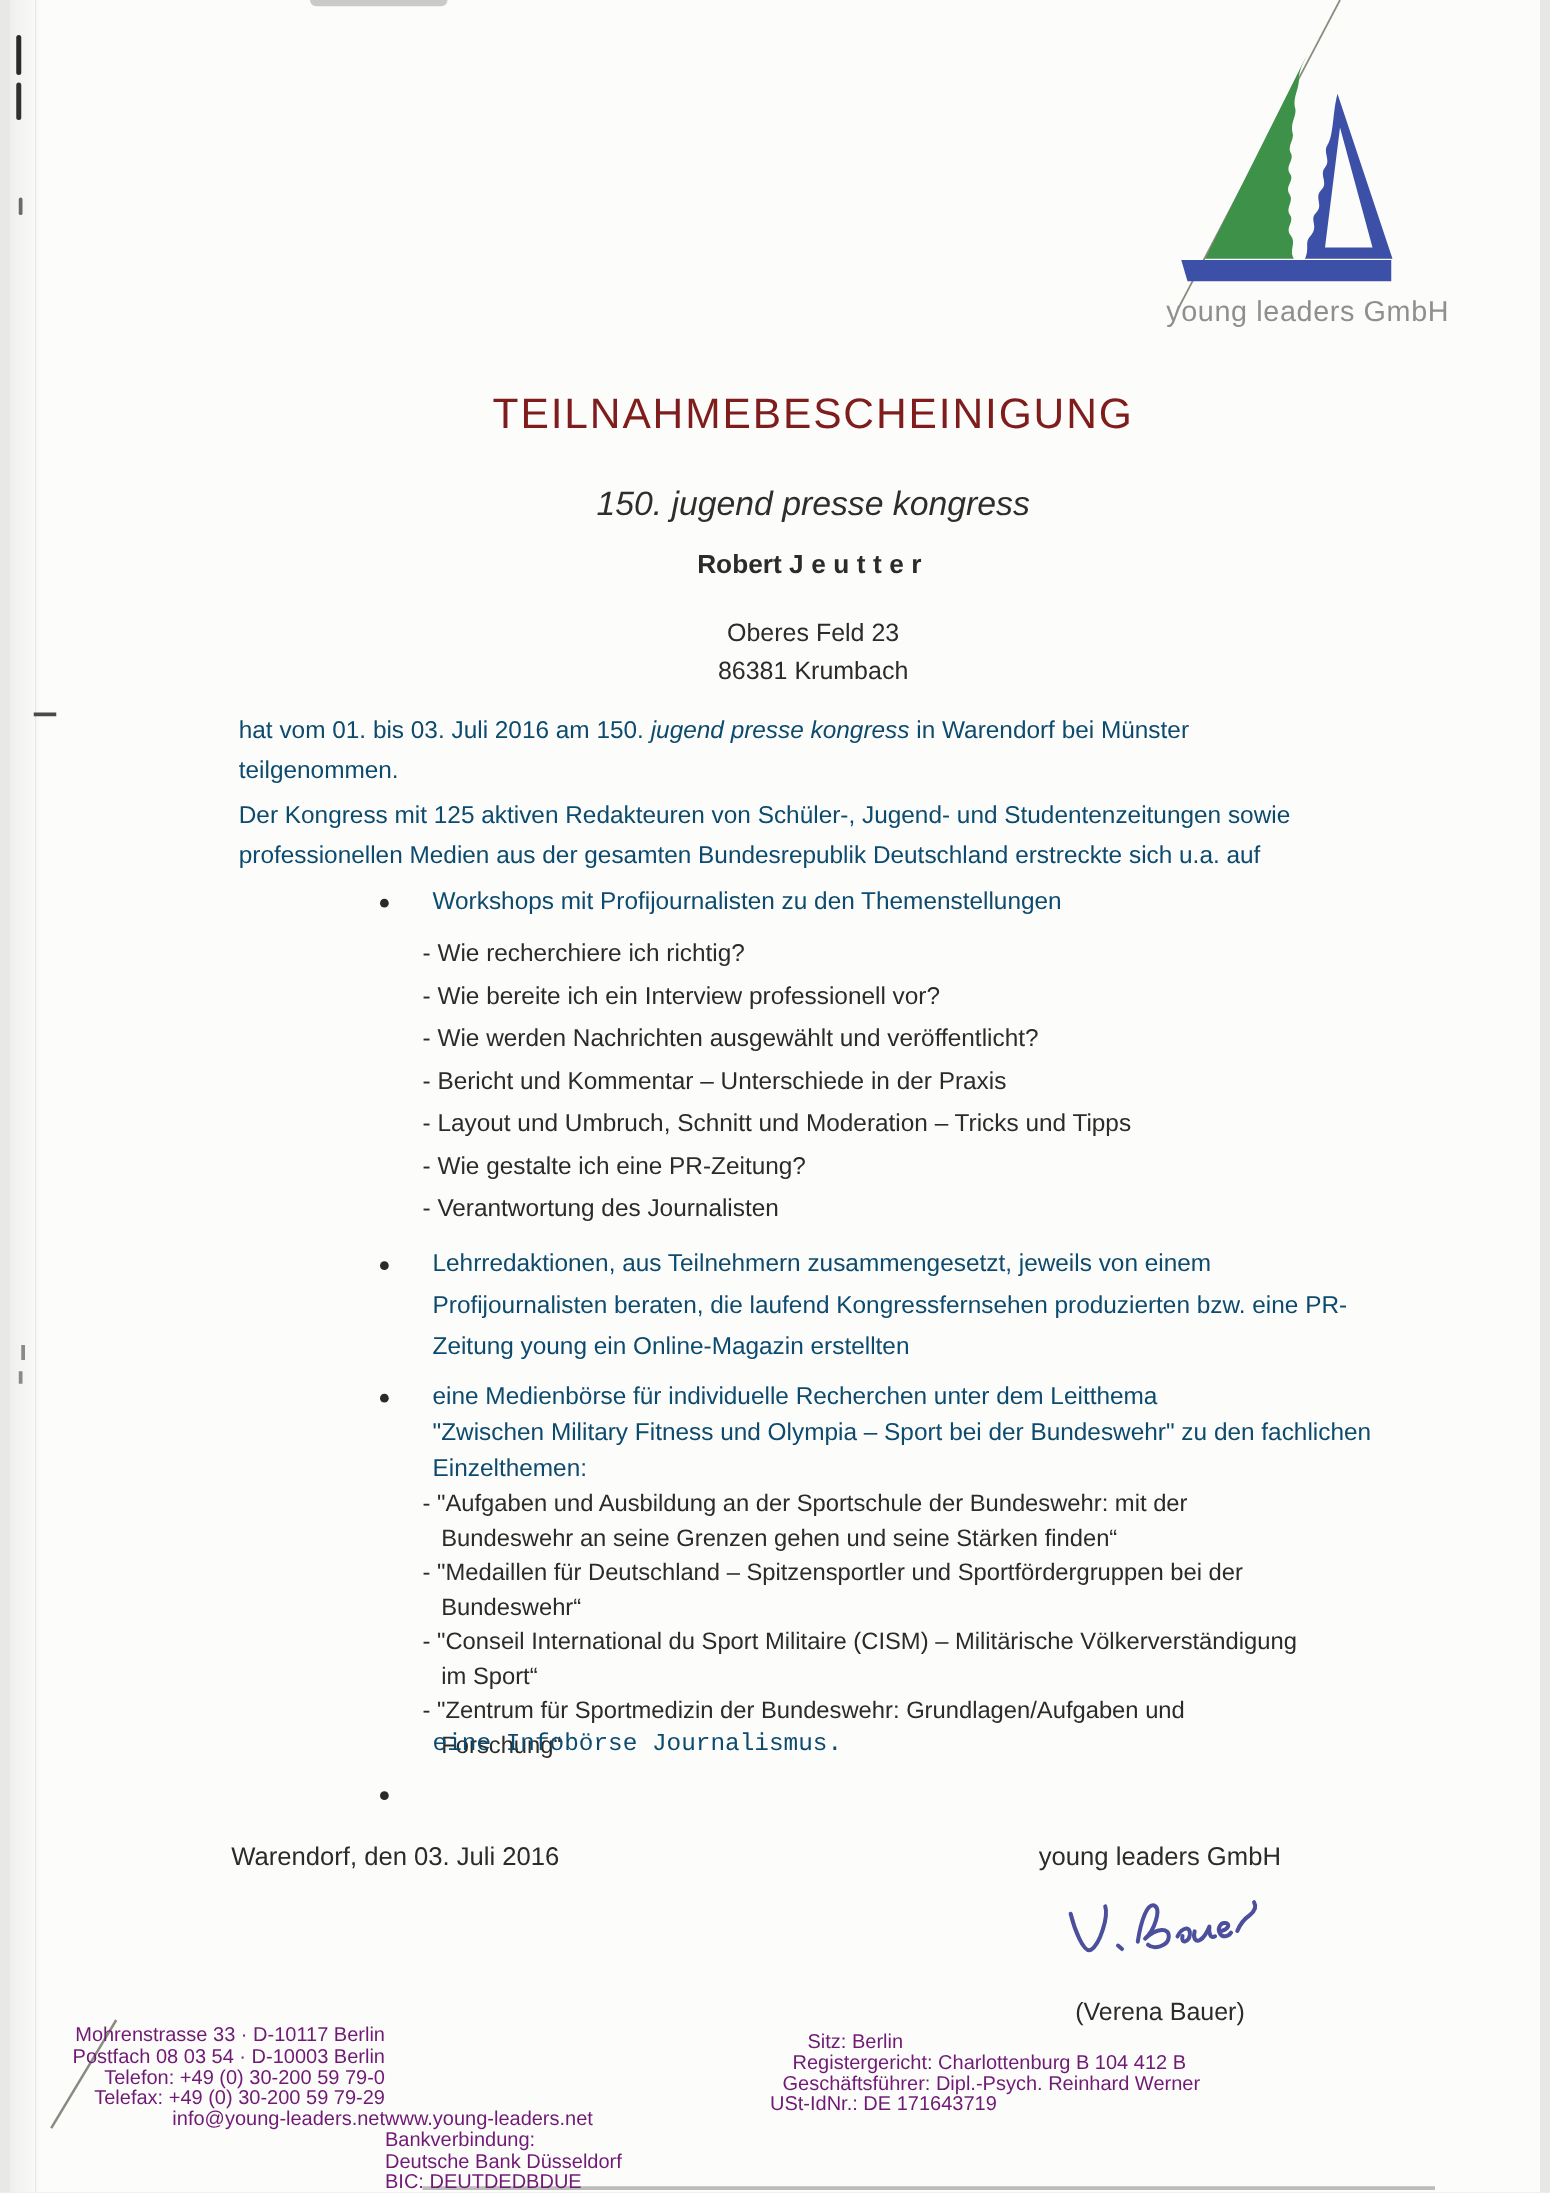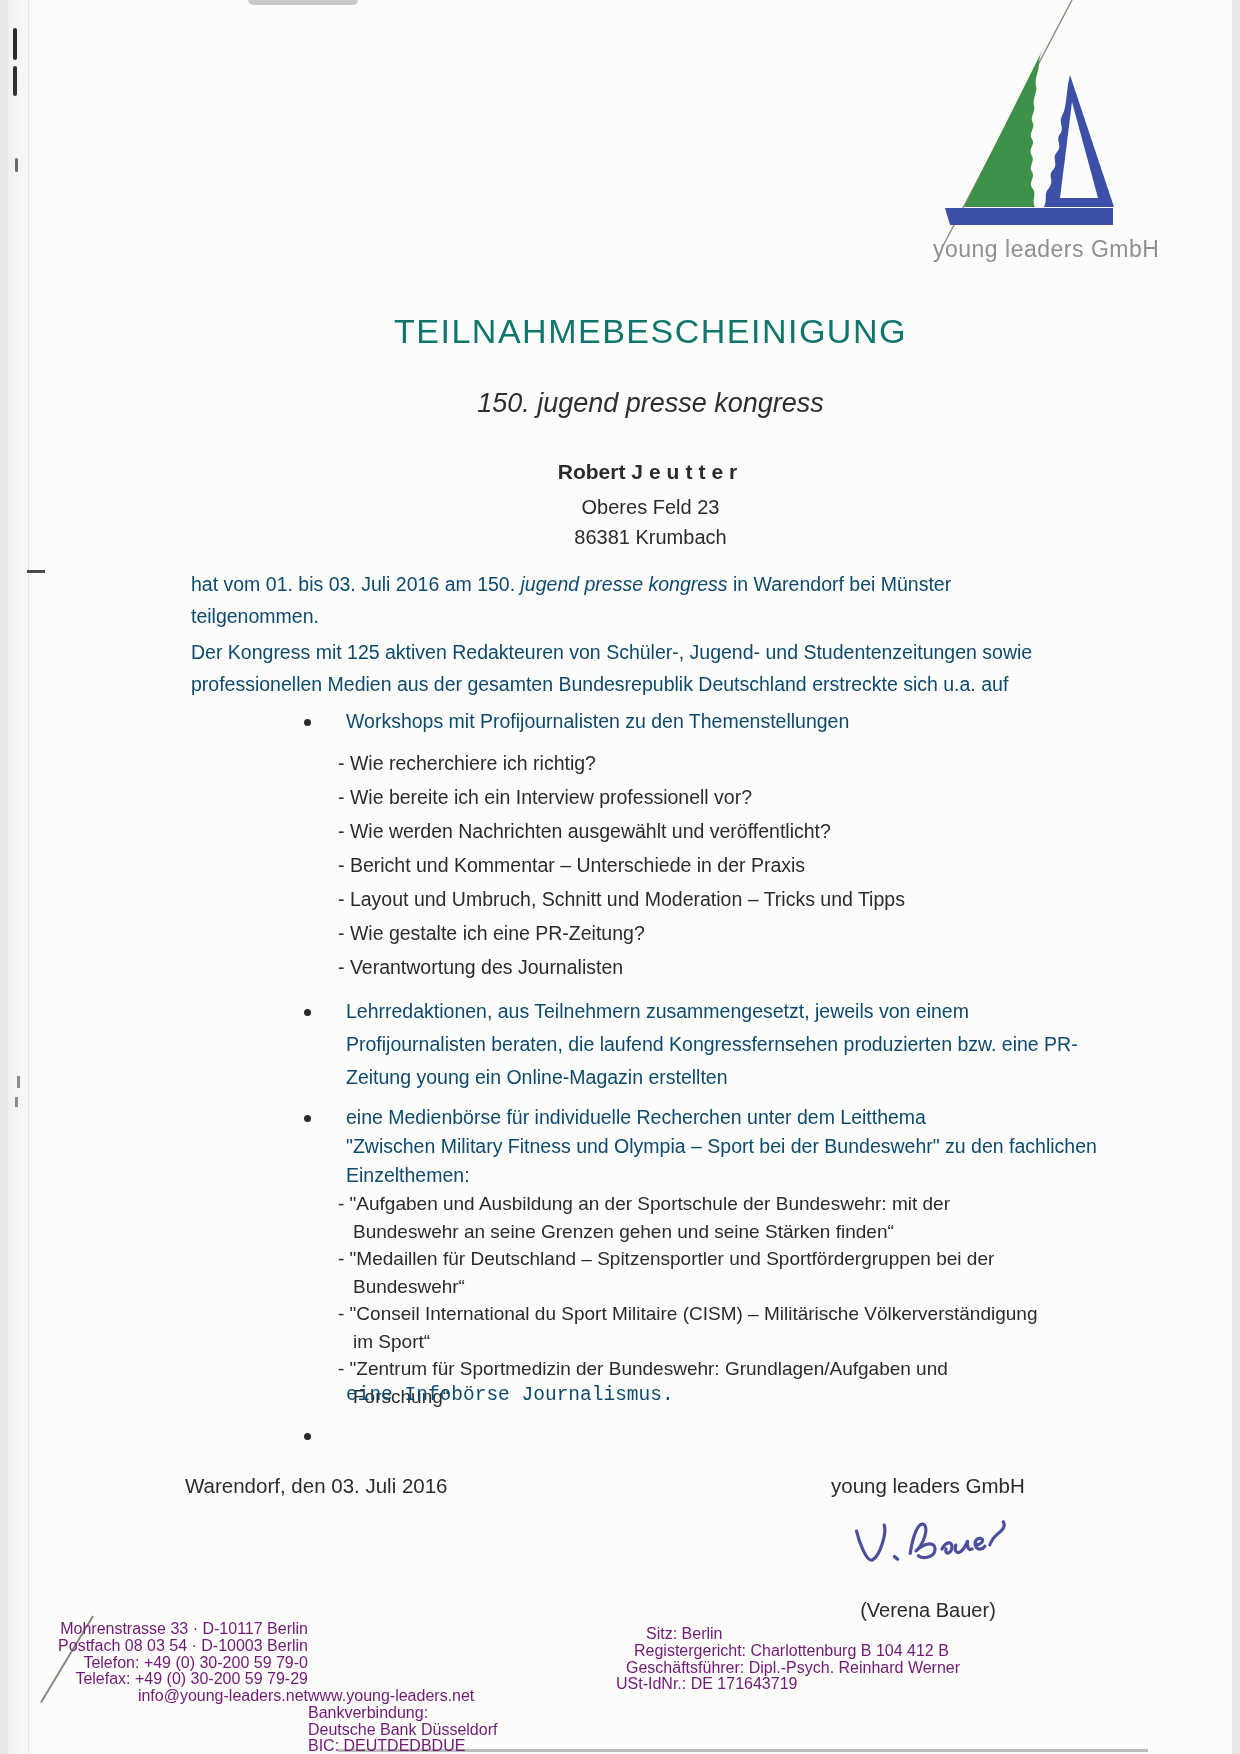--- a/index.html
+++ b/index.html
@@ -9,21 +9,21 @@
     background:#fcfcfa;overflow:hidden;
     font-family:"Liberation Sans","DejaVu Sans",sans-serif;
     color:#2b2b2b;
   }
   .page::before{ 
     content:"";position:absolute;left:0;top:0;width:26px;height:100%;
     background:linear-gradient(90deg,rgba(0,0,0,0.05),rgba(0,0,0,0));
   }
   .line{position:absolute;white-space:nowrap;}
   .t-center{text-align:center;}
-  .doc-title{font-size:34px;letter-spacing:1.5px;color:#0f766e;}
+  .doc-title{font-size:34px;letter-spacing:1.5px;color:#7f1d1d;}
   .doc-subtitle{font-size:27px;font-style:italic;color:#2e2e2e;}
   .name{font-size:21px;font-weight:bold;}
   .name .spaced{letter-spacing:6px;}
   .addr{font-size:20px;}
   .body-txt{font-size:19.5px;color:#0c4a6e;}
   .bullet-dot{position:absolute;width:7px;height:7px;border-radius:50%;background:#2a2a2a;}
   .sub-item{font-size:19.5px;}
   .quote-line{font-size:19px;}
   .cont{padding-left:15px;}
   .closing-txt{font-size:20.5px;}
@@ -85,21 +85,21 @@
              C157,128 150,122 154,116
              C159,108 158,90 162,75 Z
              M164,102 L190,198 L152,198 Z" fill="#3C50A8"></path>
     <path d="M37,208 L205,208 L205,225 L42,225 Z" fill="#3C50A8"></path>
   </svg>
   <div class="logo-text">young leaders GmbH</div>
 
   <div class="line doc-title t-center" style="left:180px;top:312px;width:925px;">TEILNAHMEBESCHEINIGUNG</div>
   <div class="line doc-subtitle t-center" style="left:180px;top:388px;width:925px;">150. jugend presse kongress</div>
 
-  <div class="line name t-center" style="left:180px;top:460px;width:925px;"><span>Robert</span>&nbsp;<span class="spaced">Jeutter</span></div>
+  <div class="line name t-center" style="left:180px;top:440px;width:925px;"><span>Robert</span>&nbsp;<span class="spaced">Jeutter</span></div>
   <div class="line addr t-center" style="left:180px;top:496px;width:925px;">Oberes Feld 23</div>
   <div class="line addr t-center" style="left:180px;top:526px;width:925px;">86381 Krumbach</div>
 
   <div class="line body-txt" style="left:183px;top:573px;"><span>hat vom 01. bis 03. Juli 2016 am 150. </span><i>jugend presse kongress</i><span> in Warendorf bei Münster</span></div>
   <div class="line body-txt" style="left:183px;top:605px;">teilgenommen.</div>
   <div class="line body-txt" style="left:183px;top:641px;">Der Kongress mit 125 aktiven Redakteuren von Schüler-, Jugend- und Studentenzeitungen sowie</div>
   <div class="line body-txt" style="left:183px;top:673px;">professionellen Medien aus der gesamten Bundesrepublik Deutschland erstreckte sich u.a. auf</div>
 
   <div class="bullet-dot" style="left:296px;top:719px;"></div>
   <div class="line body-txt" style="left:338px;top:710px;">Workshops mit Profijournalisten zu den Themenstellungen</div>

